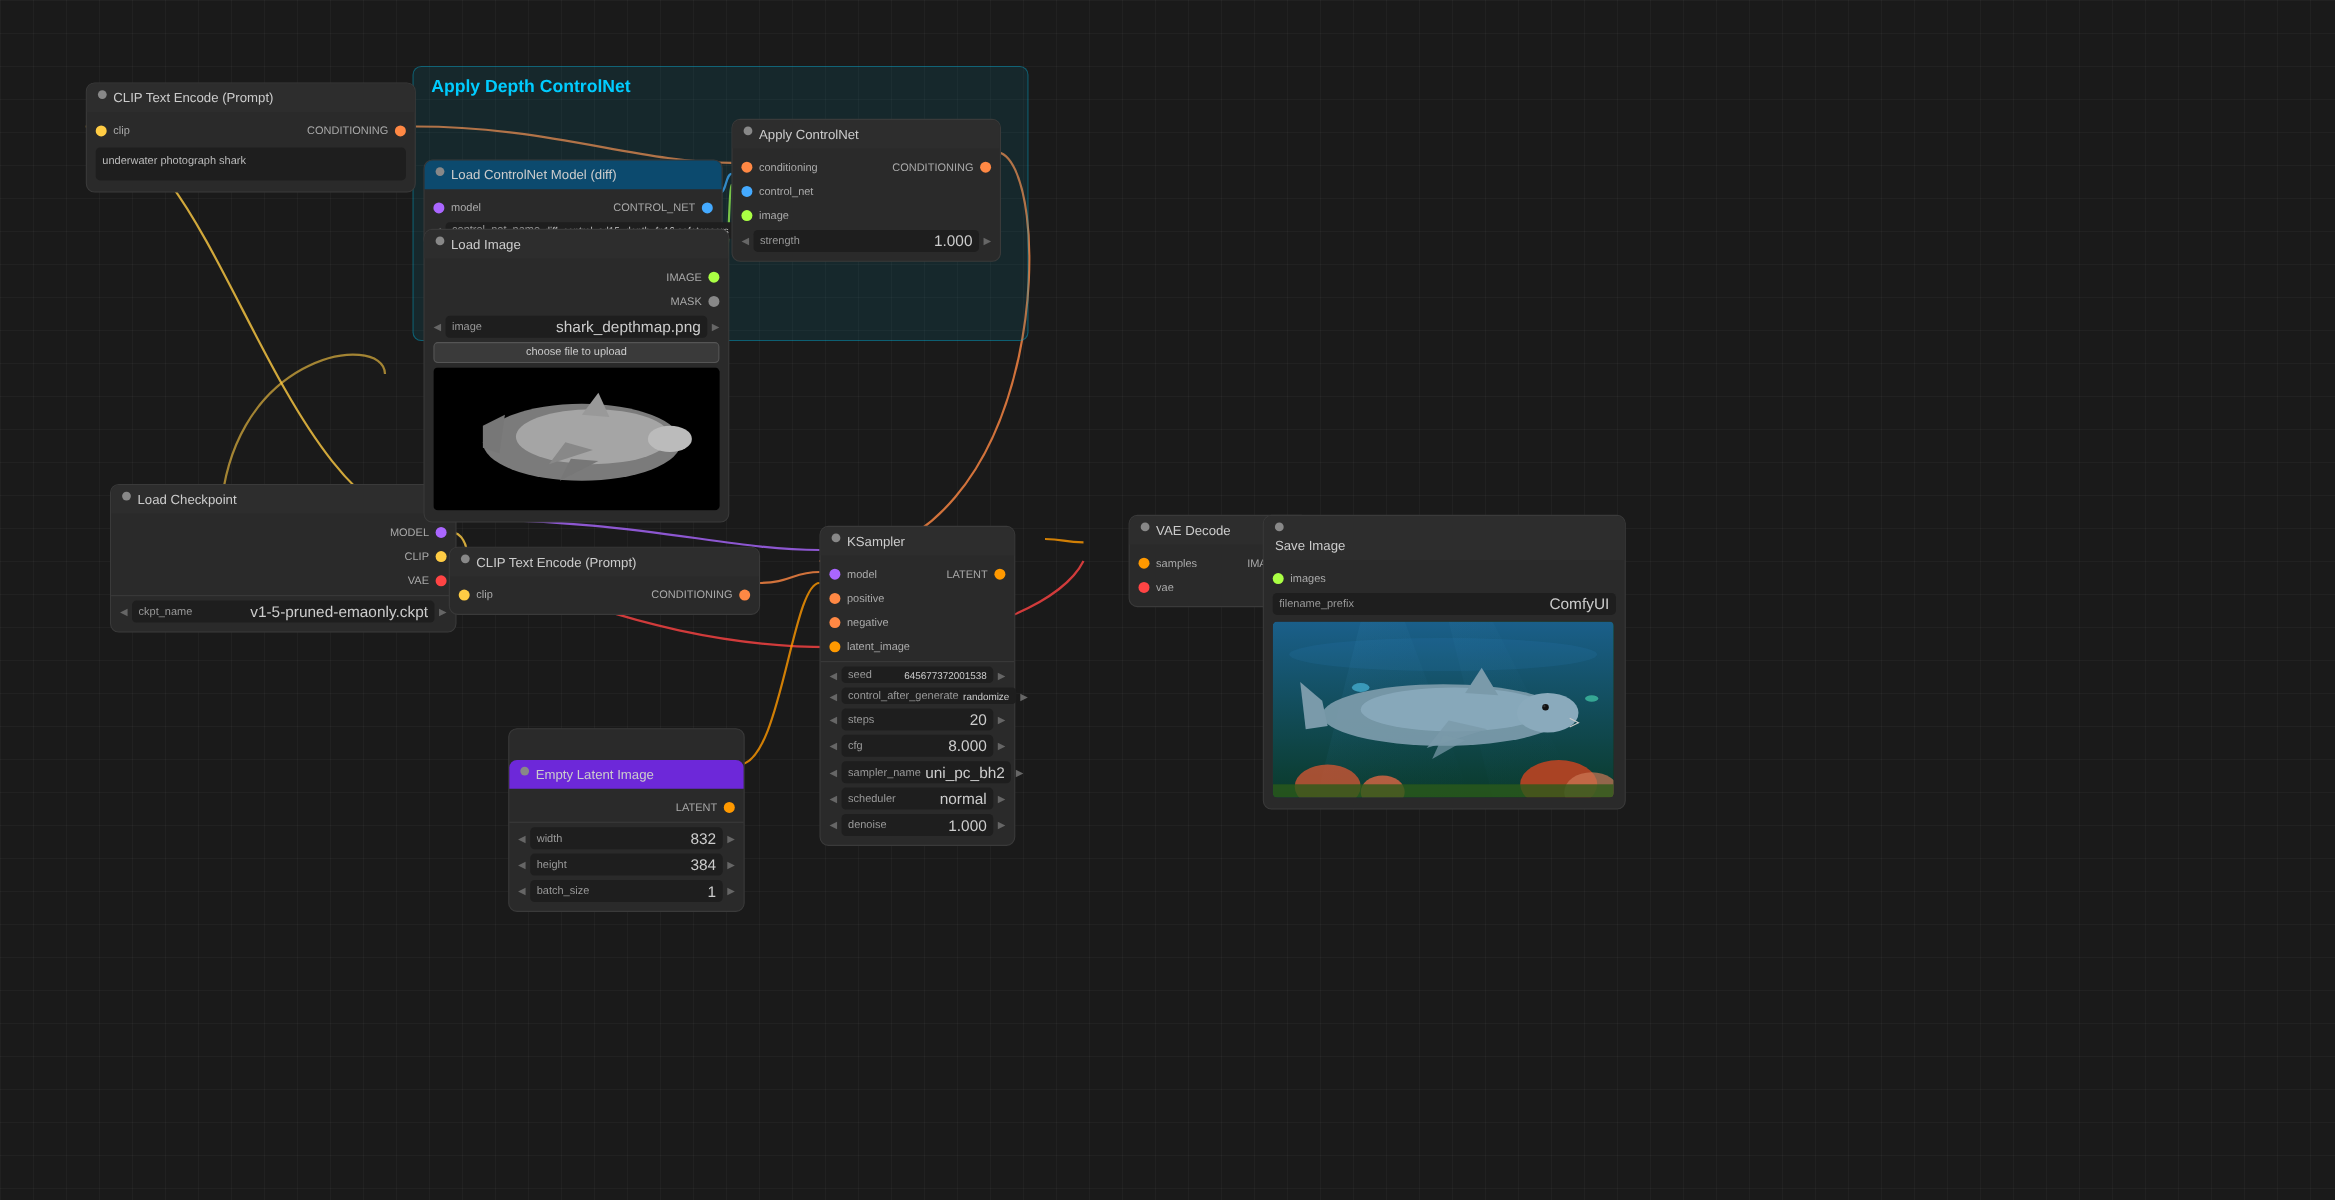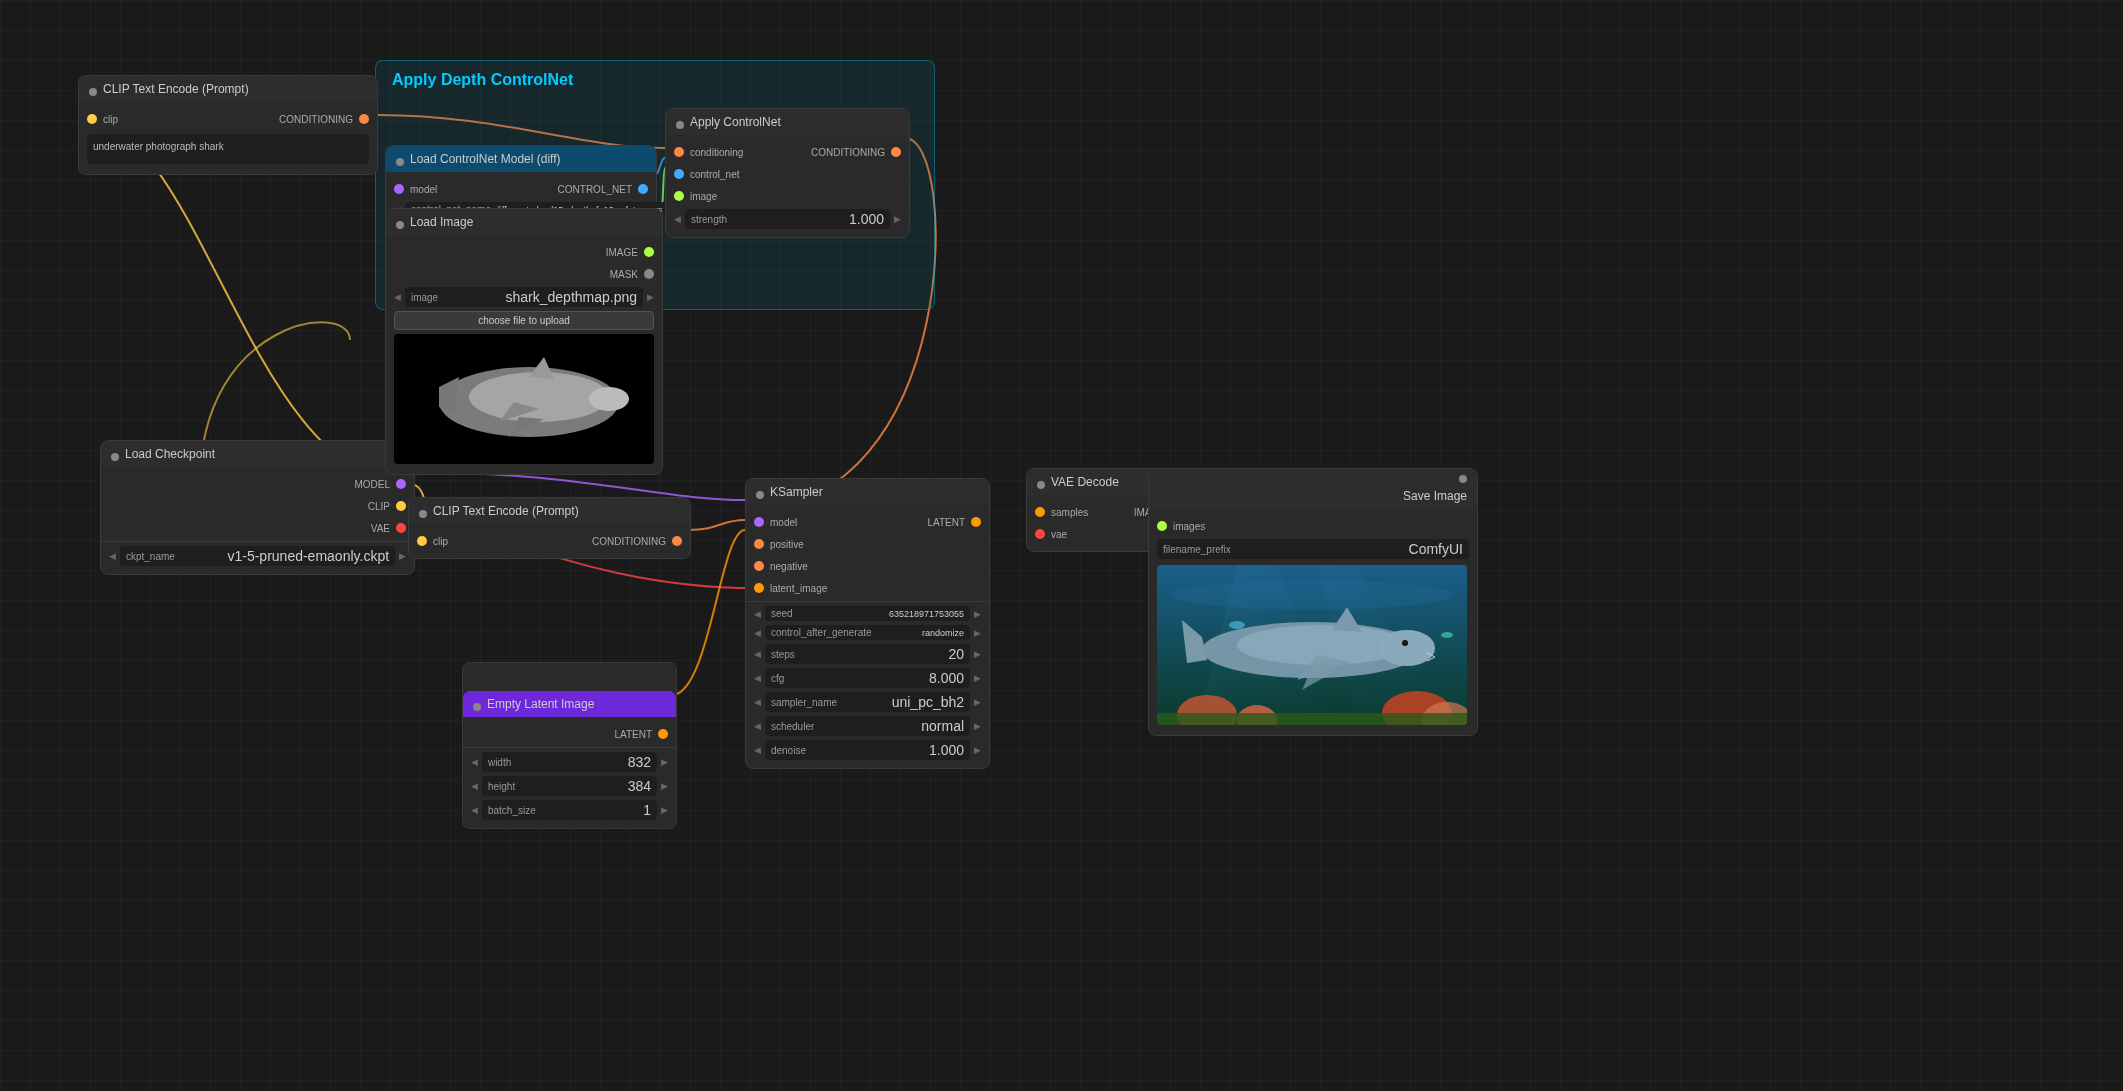--- a/index.html
+++ b/index.html
@@ -22,21 +22,21 @@
       border: 1px solid #3a3a3a;
       border-radius: 8px;
       color: #ccc;
       font-size: 11px;
     }
 
     .node-header {
       padding: 6px 10px;
       border-radius: 7px 7px 0 0;
       display: flex;
-      align-items: flex-end;
+      align-items: flex-start;
       gap: 6px;
       font-size: 12px;
       font-weight: 500;
     }
 
     .node-dot {
       width: 8px;
       height: 8px;
       border-radius: 50%;
       flex-shrink: 0;
@@ -388,21 +388,21 @@
   <div class="node-body">
     <div class="node-row">
       <div class="port port-left" style="background:#ffcc44;"></div>
       <span class="port-label">clip</span>
       <span class="port-label-right">CONDITIONING</span>
       <div class="port port-right" style="background:#ff8844; margin-left:6px;"></div>
     </div>
   </div>
 </div>
 
-<div class="node" style="left:745px; top:478px; width:245px;">
+<div class="node" style="left:745px; top:478px; width:178px;">
   <div class="node-header" style="background:#2d2d2d;">
     <div class="node-dot" style="background:#888;"></div>
     <span>KSampler</span>
   </div>
   <div class="node-body">
     <div class="node-row">
       <div class="port port-left" style="background:#aa66ff;"></div>
       <span class="port-label">model</span>
       <span class="port-label-right">LATENT</span>
       <div class="port port-right" style="background:#ff9900; margin-left:6px;"></div>
@@ -417,21 +417,21 @@
     </div>
     <div class="node-row">
       <div class="port port-left" style="background:#ff9900;"></div>
       <span class="port-label">latent_image</span>
     </div>
     <div class="divider"></div>
     <div class="field-row">
       <span class="field-arrow">◀</span>
       <div class="field-bg">
         <span class="field-label">seed</span>
-        <span class="field-value" style="font-size:9px;">635218971753055</span>
+        <span class="field-value" style="font-size:9px;">645677372001538</span>
       </div>
       <span class="field-arrow">▶</span>
     </div>
     <div class="field-row">
       <span class="field-arrow">◀</span>
       <div class="field-bg">
         <span class="field-label">control_after_generate</span>
         <span class="field-value" style="font-size:9px;">randomize</span>
       </div>
       <span class="field-arrow">▶</span>

